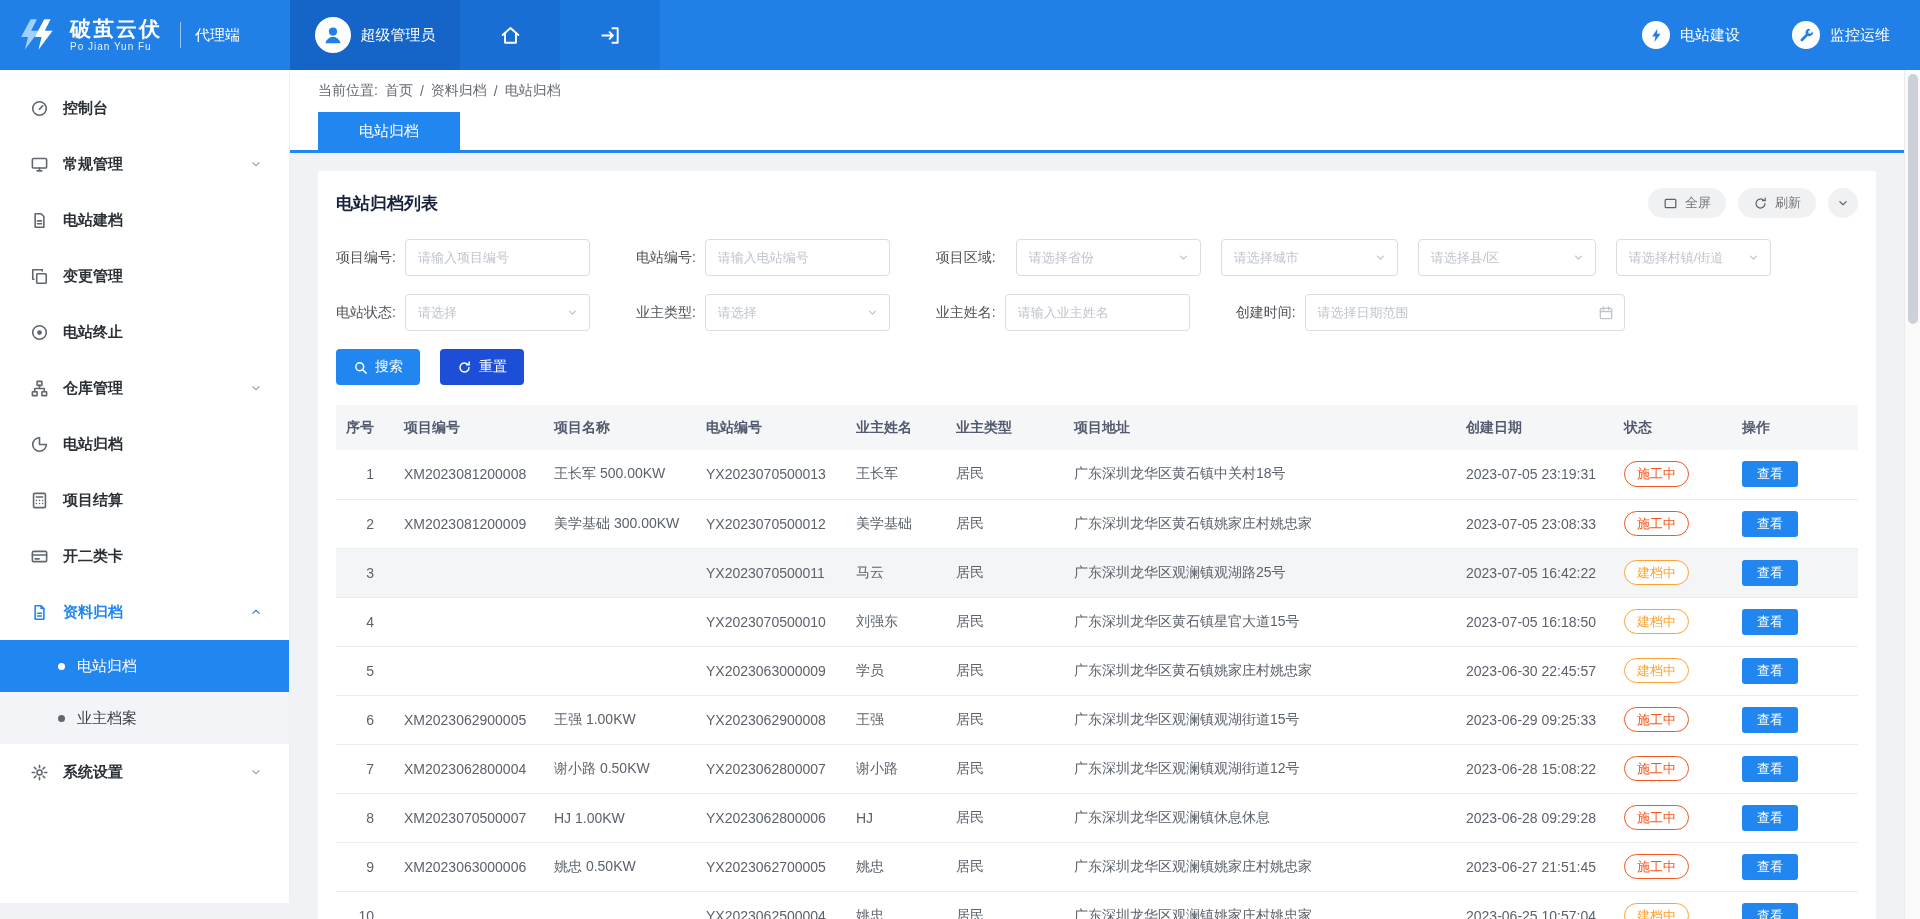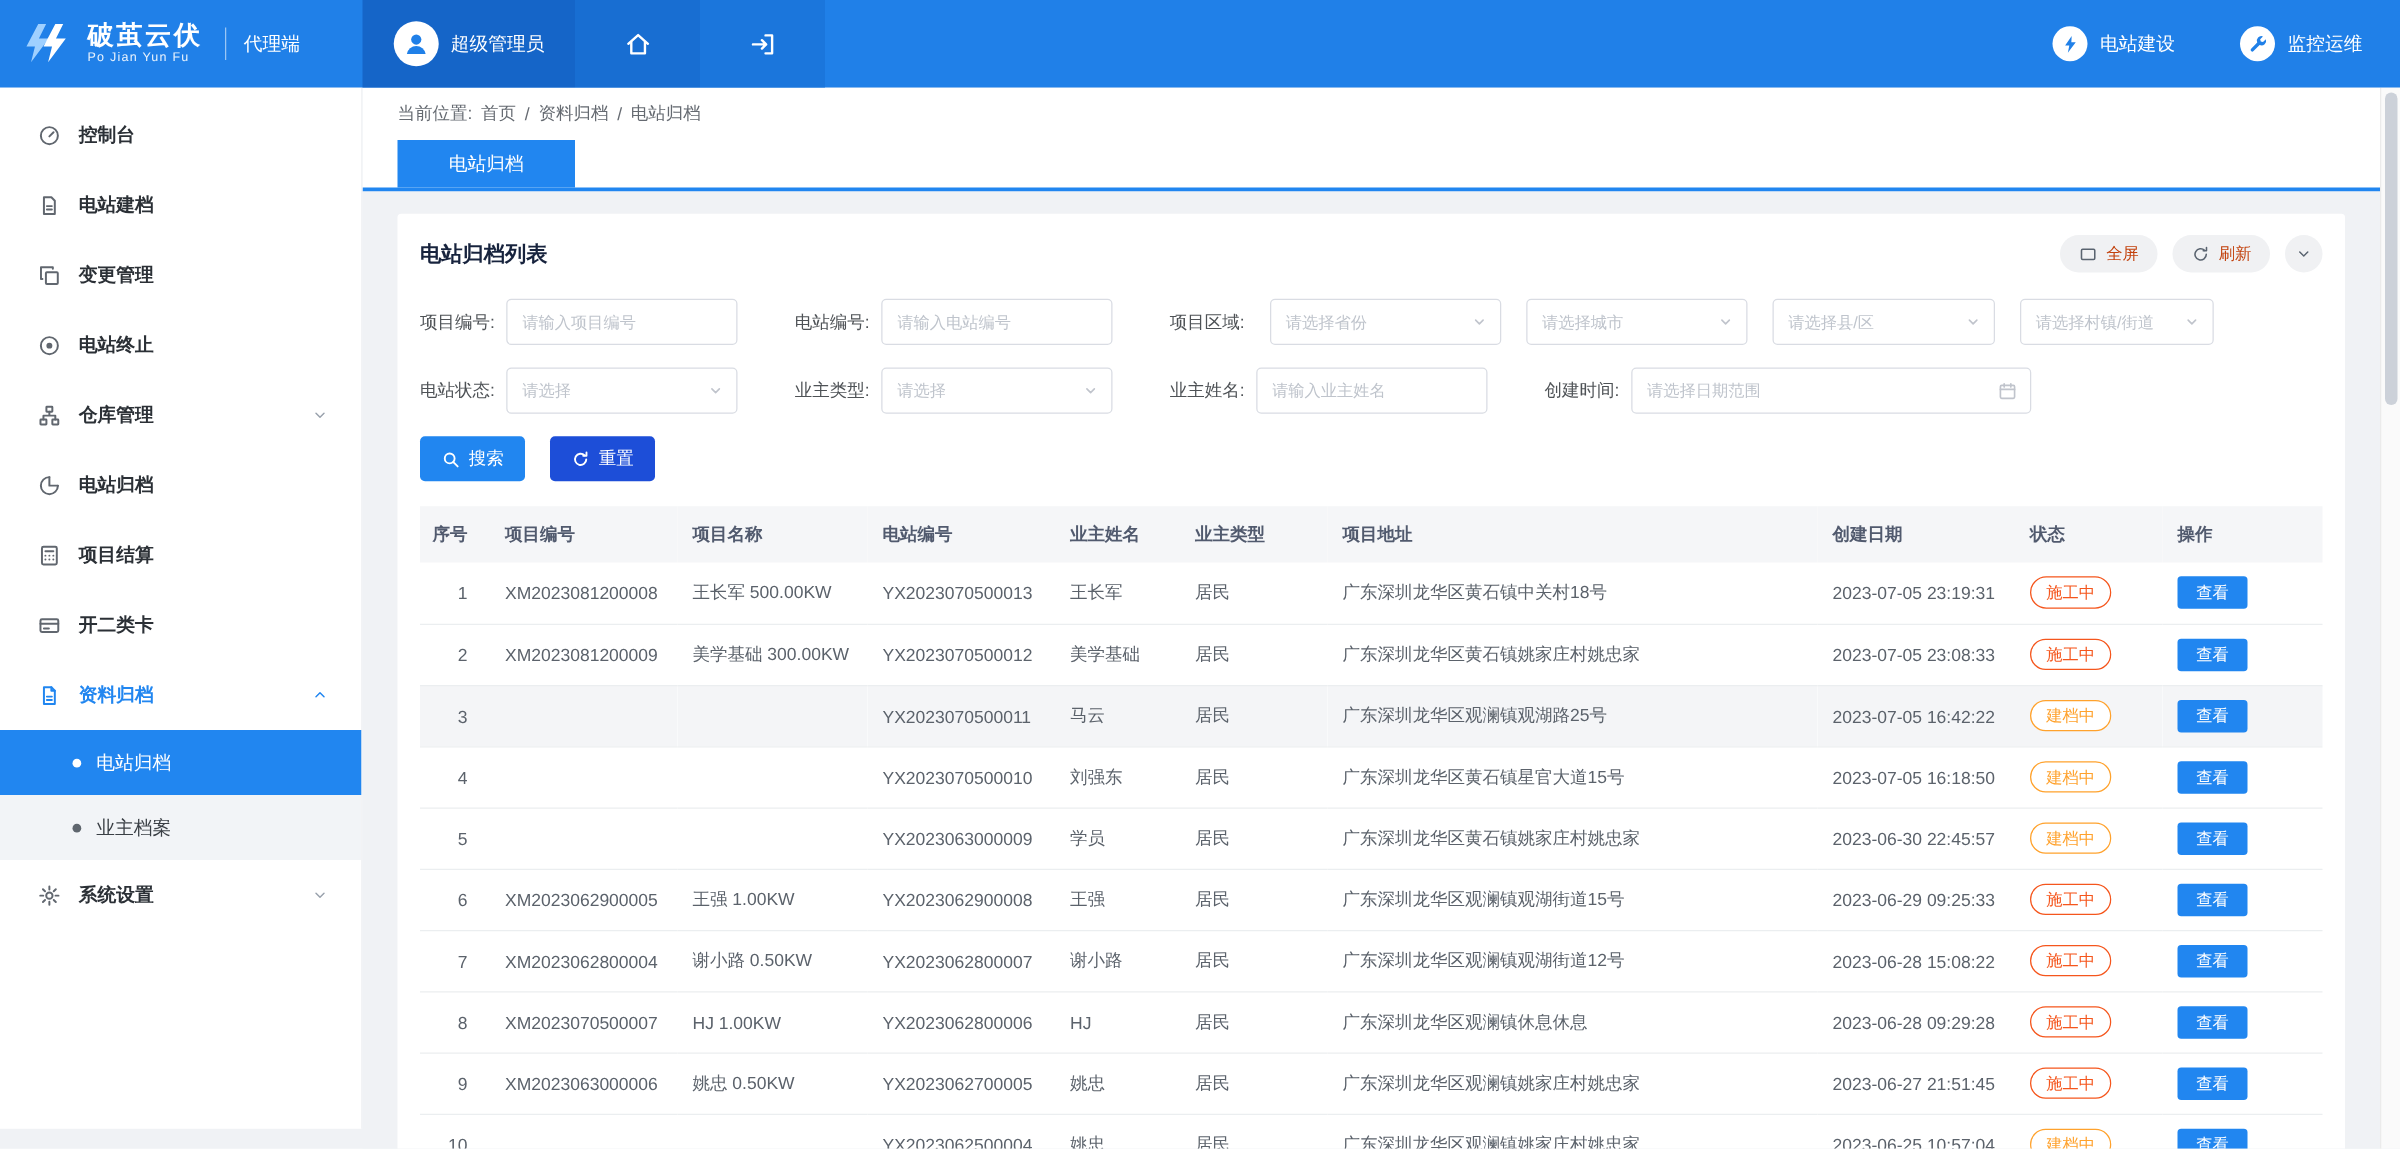--- a/index.html
+++ b/index.html
@@ -66,21 +66,21 @@
   .crumb.current{ color:#656a71; }
   .tabrow{ height:38px; display:flex; align-items:flex-end; padding-left:28px; }
   .tab{ width:142px; height:38px; background:#2186f0; color:#fff; font-size:15px;
     display:flex; align-items:center; justify-content:center; }
 
   
   .card{ margin:18px 28px 0 28px; background:#fff; border-radius:3px; padding:0 18px 24px 18px; }
   .card-head{ height:56px; display:flex; align-items:center; justify-content:space-between; padding-top:8px; }
   .card-title{ font-size:17px; font-weight:bold; color:#17233d; }
   .card-tools{ display:flex; align-items:center; gap:12px; }
-  .tool-btn{ height:30px; border:none; border-radius:15px; background:#f0f1f3; color:#c2410c;
+  .tool-btn{ height:30px; border:none; border-radius:15px; background:#f0f1f3; color:#737373;
     font-size:13px; display:flex; align-items:center; gap:7px; padding:0 15px;
     font-family:inherit;justify-content:flex-end; }
   .ticon{ width:15px; height:15px; color:#5a6470; display:inline-flex; }
   .ticon svg{ width:100%; height:100%; }
   .tool-circle{ width:30px; height:30px; border:none; border-radius:50%; background:#f0f1f3;
     color:#5a6470; display:flex; align-items:center; justify-content:center; }
   .tool-circle .ticon{ width:14px; height:14px; }
 
   
   .filters{ margin-top:12px; }
@@ -191,20 +191,34 @@
 <nav class="sidebar" data-interactable="false">
   <div id="sb-menu" data-interactable="false">
       <div class="sb-item" data-interactable="true">
         <span class="sb-icon" data-interactable="false">
           <svg viewBox="0 0 24 24" fill="none" stroke="currentColor" stroke-width="2" stroke-linecap="round" stroke-linejoin="round">
             <circle cx="12" cy="12" r="8.6"></circle>
             <path d="M12 12.8l4.2-4.2"></path>
           </svg>
         </span>
         <span class="sb-label" data-interactable="false">控制台</span>
+      </div>
+      <div class="sb-item" data-interactable="true">
+        <span class="sb-icon" data-interactable="false">
+          <svg viewBox="0 0 24 24" fill="none" stroke="currentColor" stroke-width="2" stroke-linecap="round" stroke-linejoin="round">
+            <rect x="3" y="4.5" width="18" height="12" rx="1.5"></rect>
+            <path d="M9 20h6M12 16.5V20"></path>
+          </svg>
+        </span>
+        <span class="sb-label" data-interactable="false">常规管理</span>
+        <span class="sb-chev" data-interactable="false">
+          <svg viewBox="0 0 24 24" fill="none" stroke="currentColor" stroke-width="2" stroke-linecap="round" stroke-linejoin="round">
+            <path d="M6.5 9.5l5.5 5.5 5.5-5.5"></path>
+          </svg>
+        </span>
       </div>
       <div class="sb-item" data-interactable="true">
         <span class="sb-icon" data-interactable="false">
           <svg viewBox="0 0 24 24" fill="none" stroke="currentColor" stroke-width="2" stroke-linecap="round" stroke-linejoin="round">
             <path d="M6.5 3.5h7.5l3.5 3.5v13.5h-11z"></path>
             <path d="M9.5 12.5h5M9.5 16h5"></path>
           </svg>
         </span>
         <span class="sb-label" data-interactable="false">电站建档</span>
       </div>

